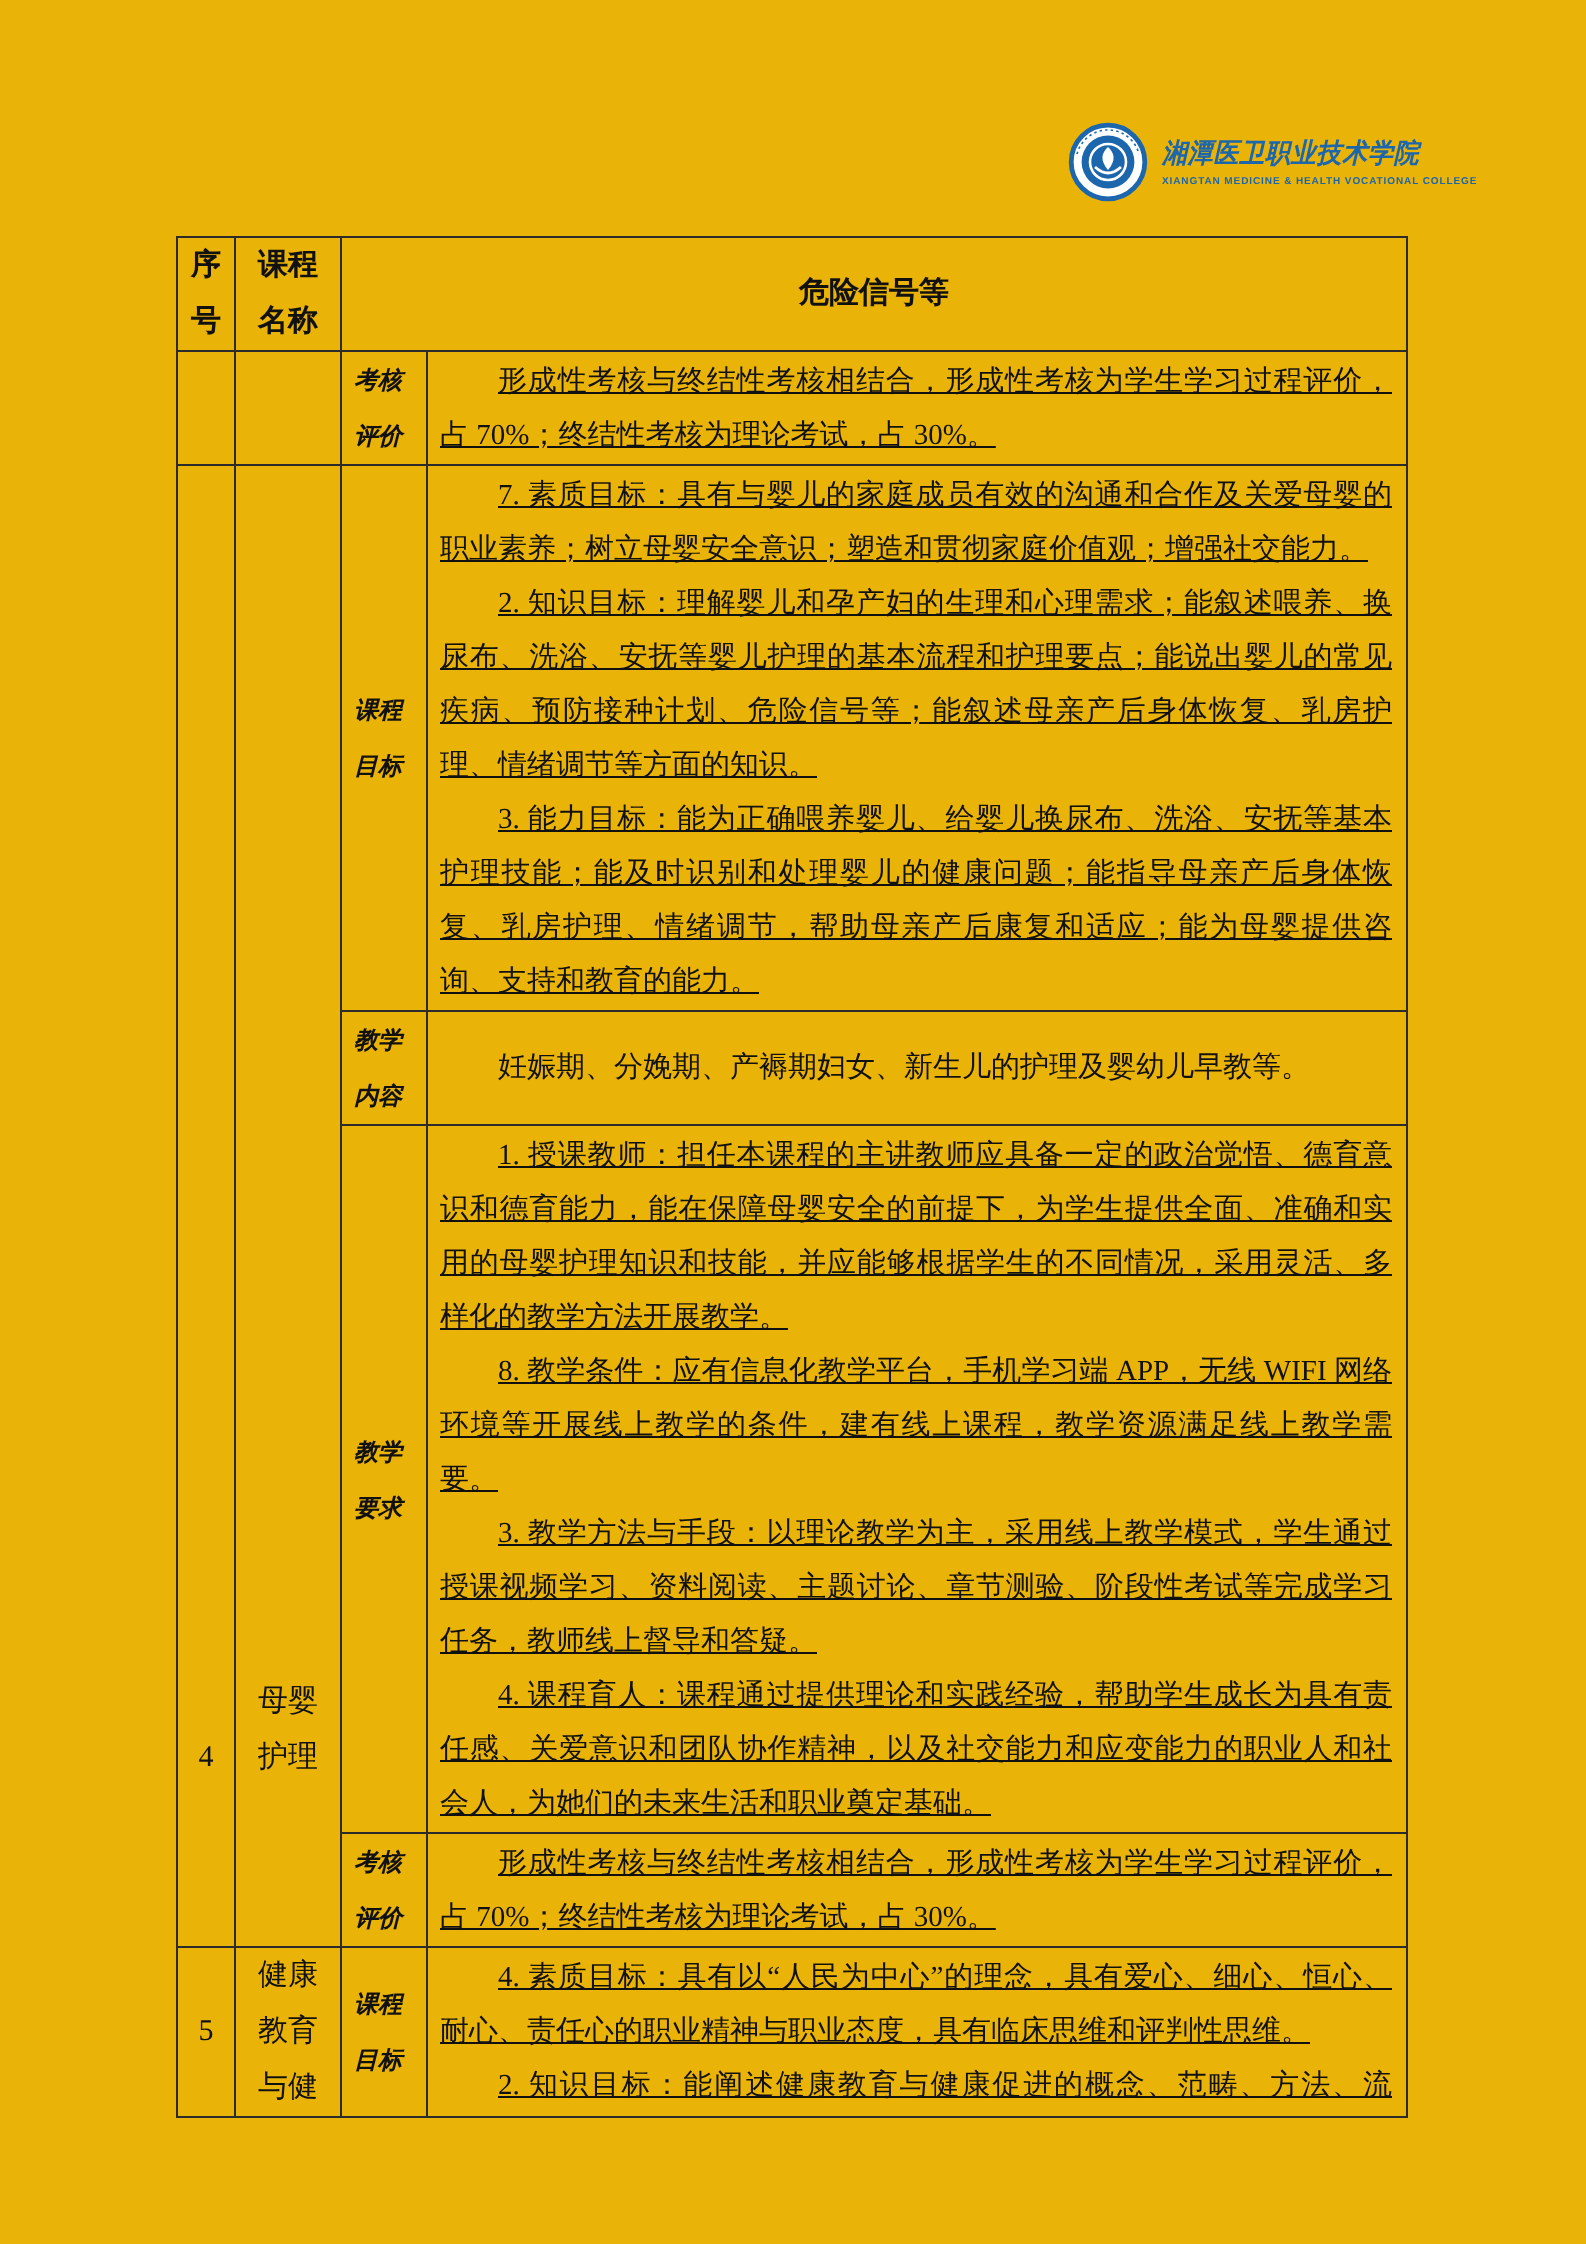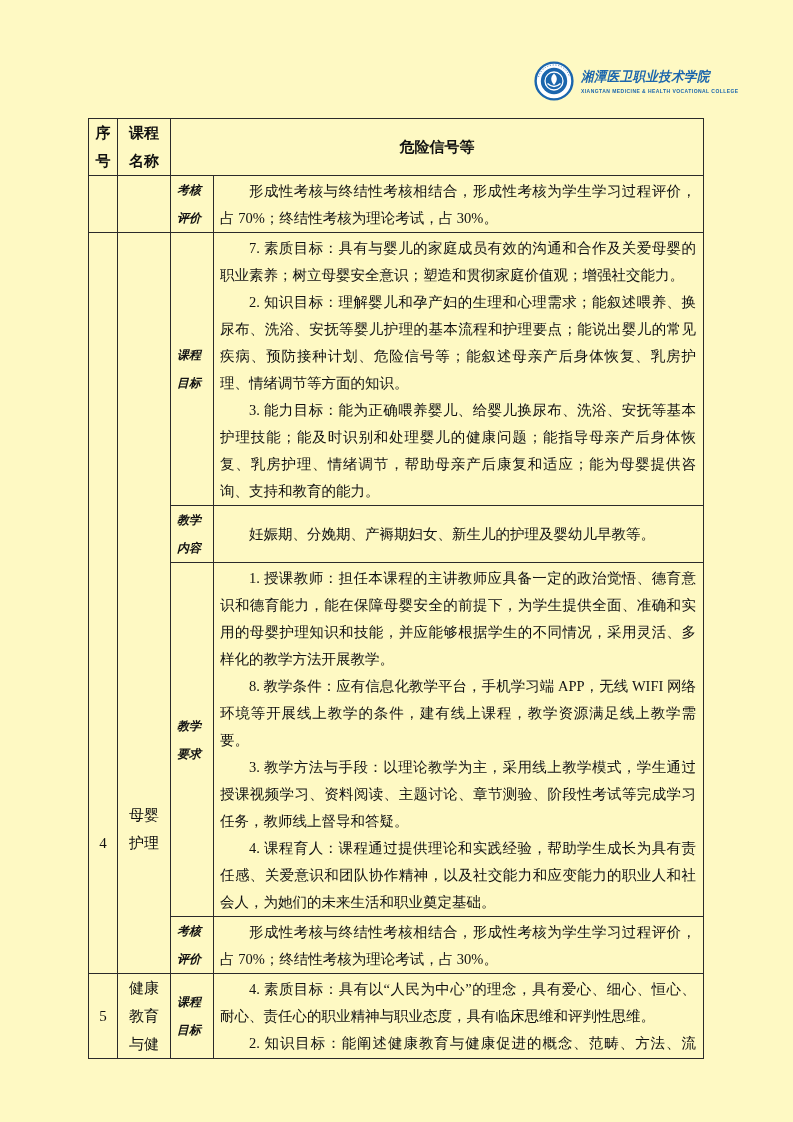--- a/index.html
+++ b/index.html
@@ -1,20 +1,20 @@
 <!DOCTYPE html>
 <html><head>
 <meta charset="utf-8">
 <style>
   * { margin:0; padding:0; box-sizing:border-box; }
   html,body { background:#e8e8e8; }
   .page {
     position:relative;
     width:793px; height:1122px;
-    background:#fef9c3;
+    background:#eab308;
     font-family:"Liberation Serif","DejaVu Serif",serif;
     color:#111;
     overflow:hidden;
     margin:0 auto;
   }
 
   
   .logo { position:absolute; top:61px; left:534px; display:flex; align-items:center; }
   .logo-emblem { width:40px; height:40px; flex:0 0 auto; }
   .logo-text { margin-left:7px; }
@@ -37,22 +37,22 @@
     font-size:14.5px; line-height:27px;
   }
   .course-table td {
     border:1.4px solid #2b2b2b;
     vertical-align:middle;
     overflow:hidden;
   }
   td.hdr { font-weight:bold; text-align:center; font-size:15px; line-height:28px; padding:0 6px; }
   td.lbl { font-weight:bold; text-align:left; font-size:12px; line-height:28px; padding:0 6px;font-style:italic; }
   td.no-cell, td.name-cell { text-align:center; font-size:15px; line-height:28px; padding:0 10px; }
-  td.merged-bottom { vertical-align:bottom; padding-bottom:116px; }
-  td.content { vertical-align:top; padding:2px 7px 0 6px; }
+  td.merged-bottom { vertical-align:bottom; padding-bottom:80px; }
+  td.content { vertical-align:top; padding:2px 7px 0 6px;text-decoration:underline; }
   td.content-mid { vertical-align:middle; padding:0 17px 0 6px; }
   .content p, .content-mid p {
     text-indent:2em;
     text-align:justify;
     text-justify:inter-character;
   }
   .clip { max-height:81px; overflow:hidden; }
 </style>
 </head>
 <body>

